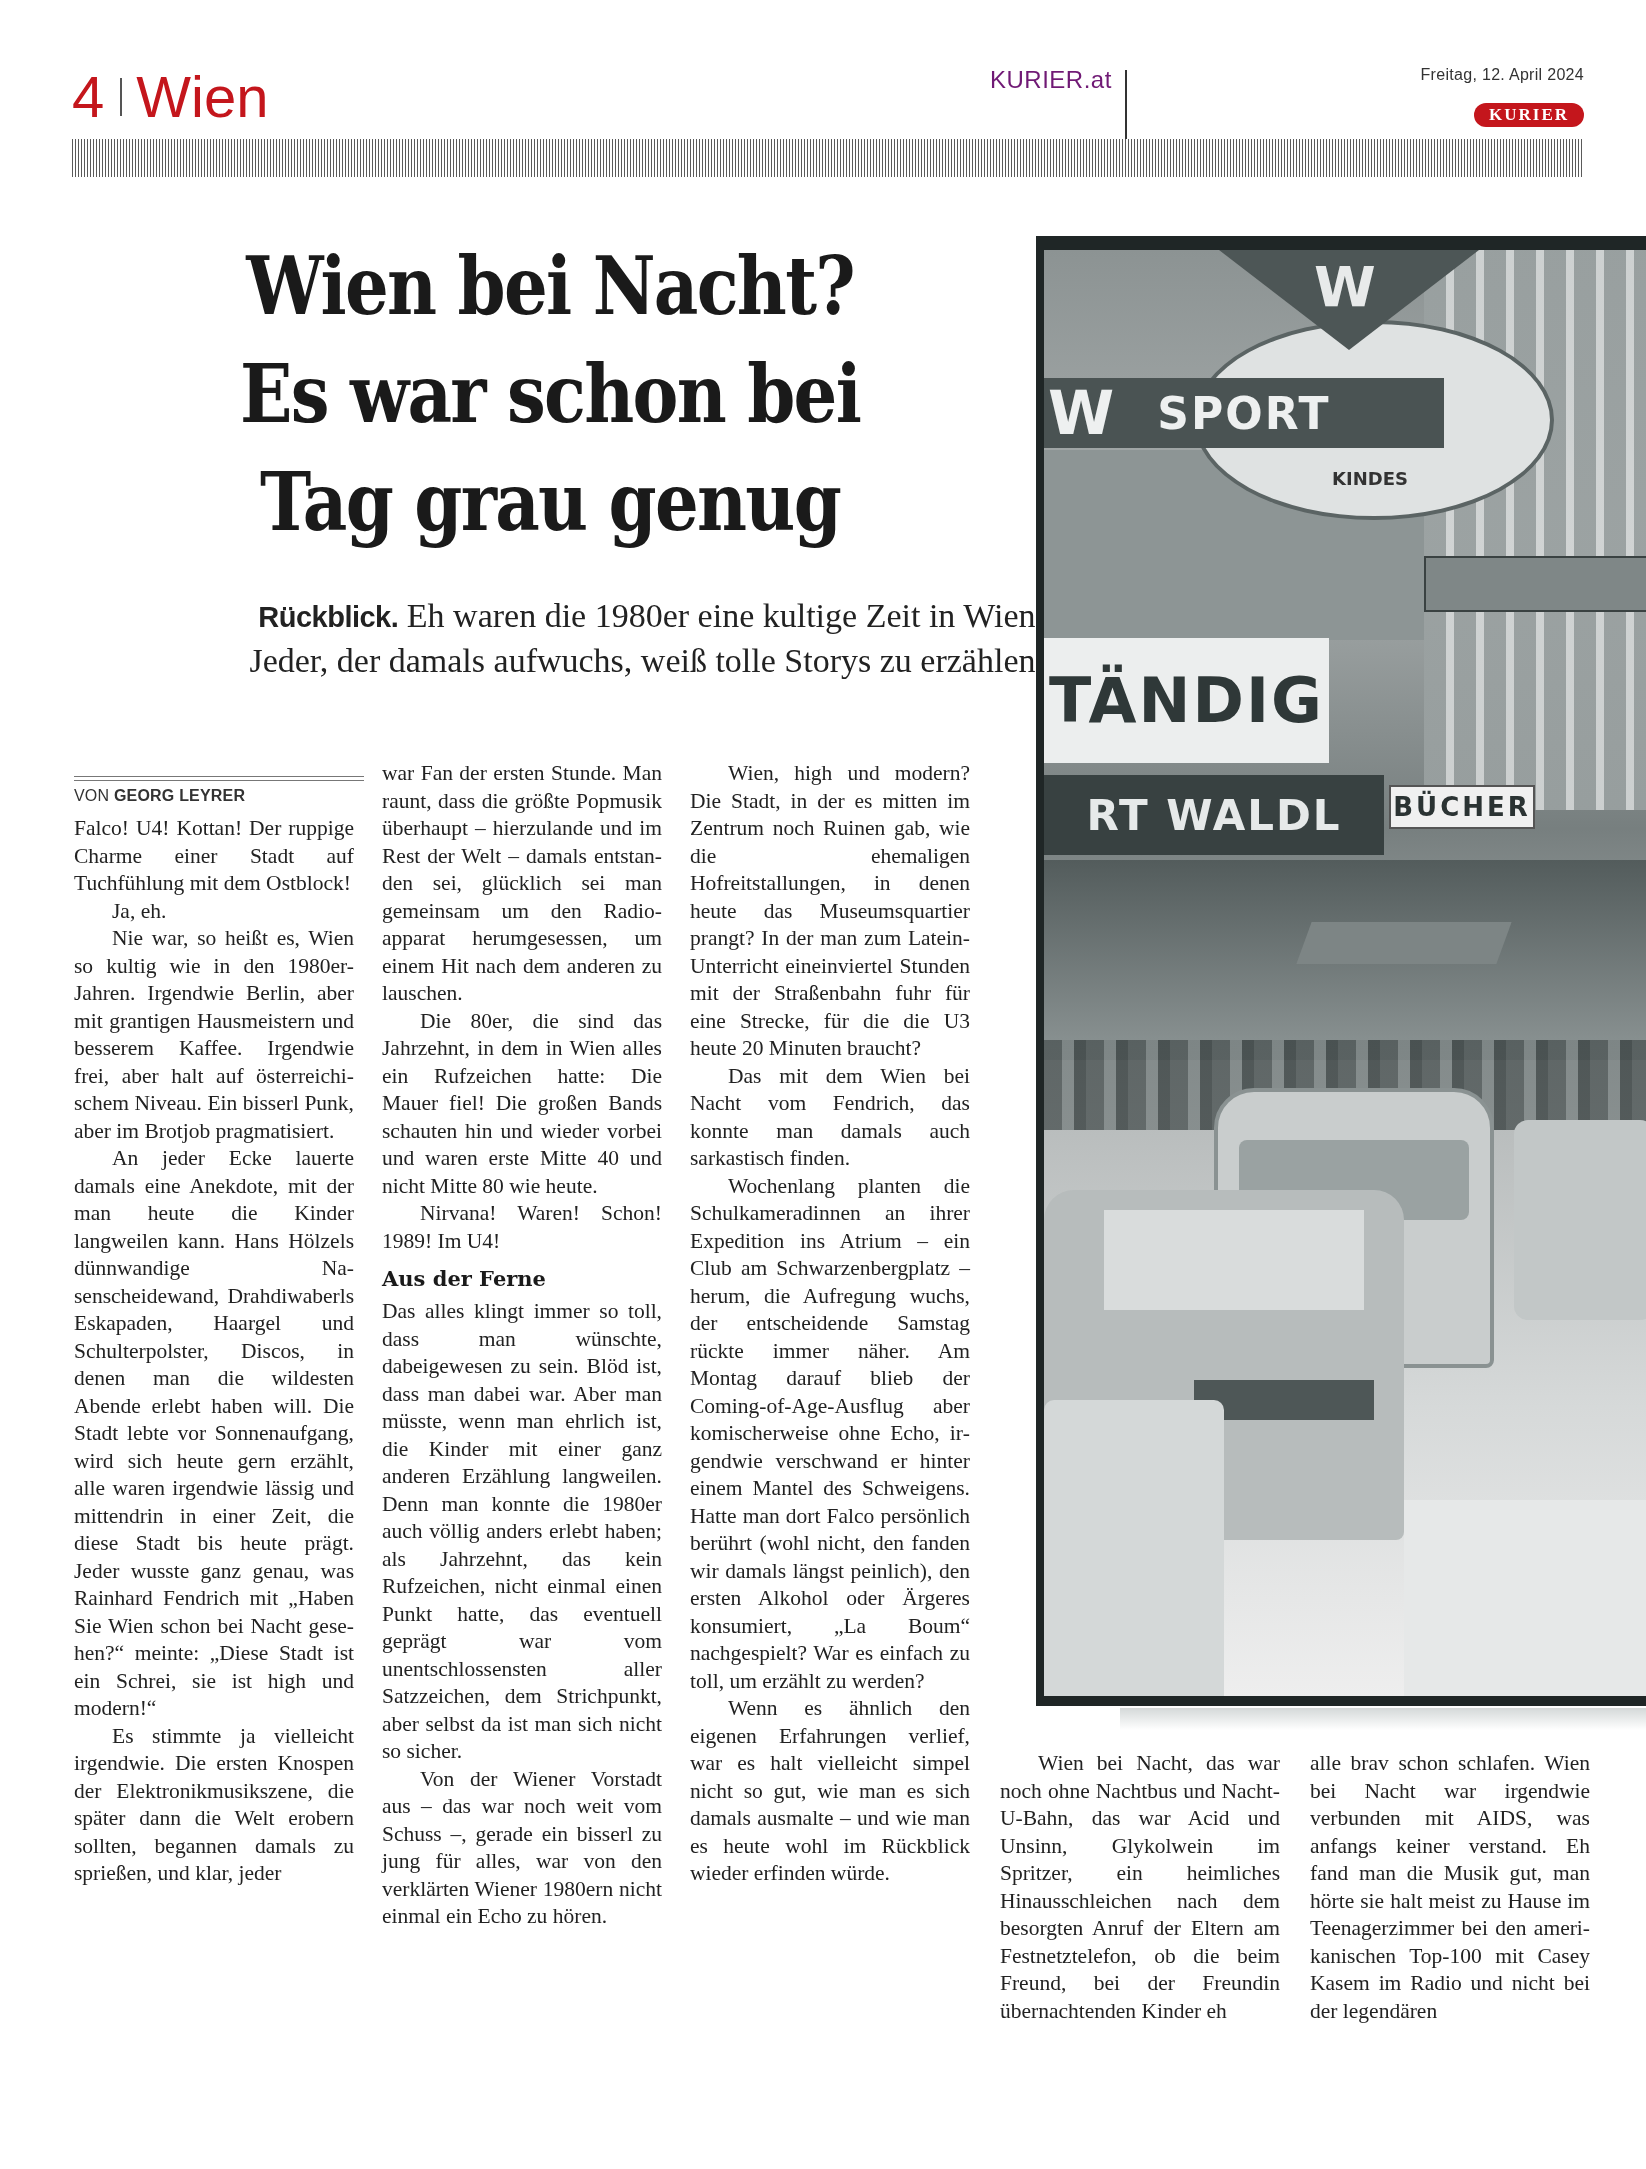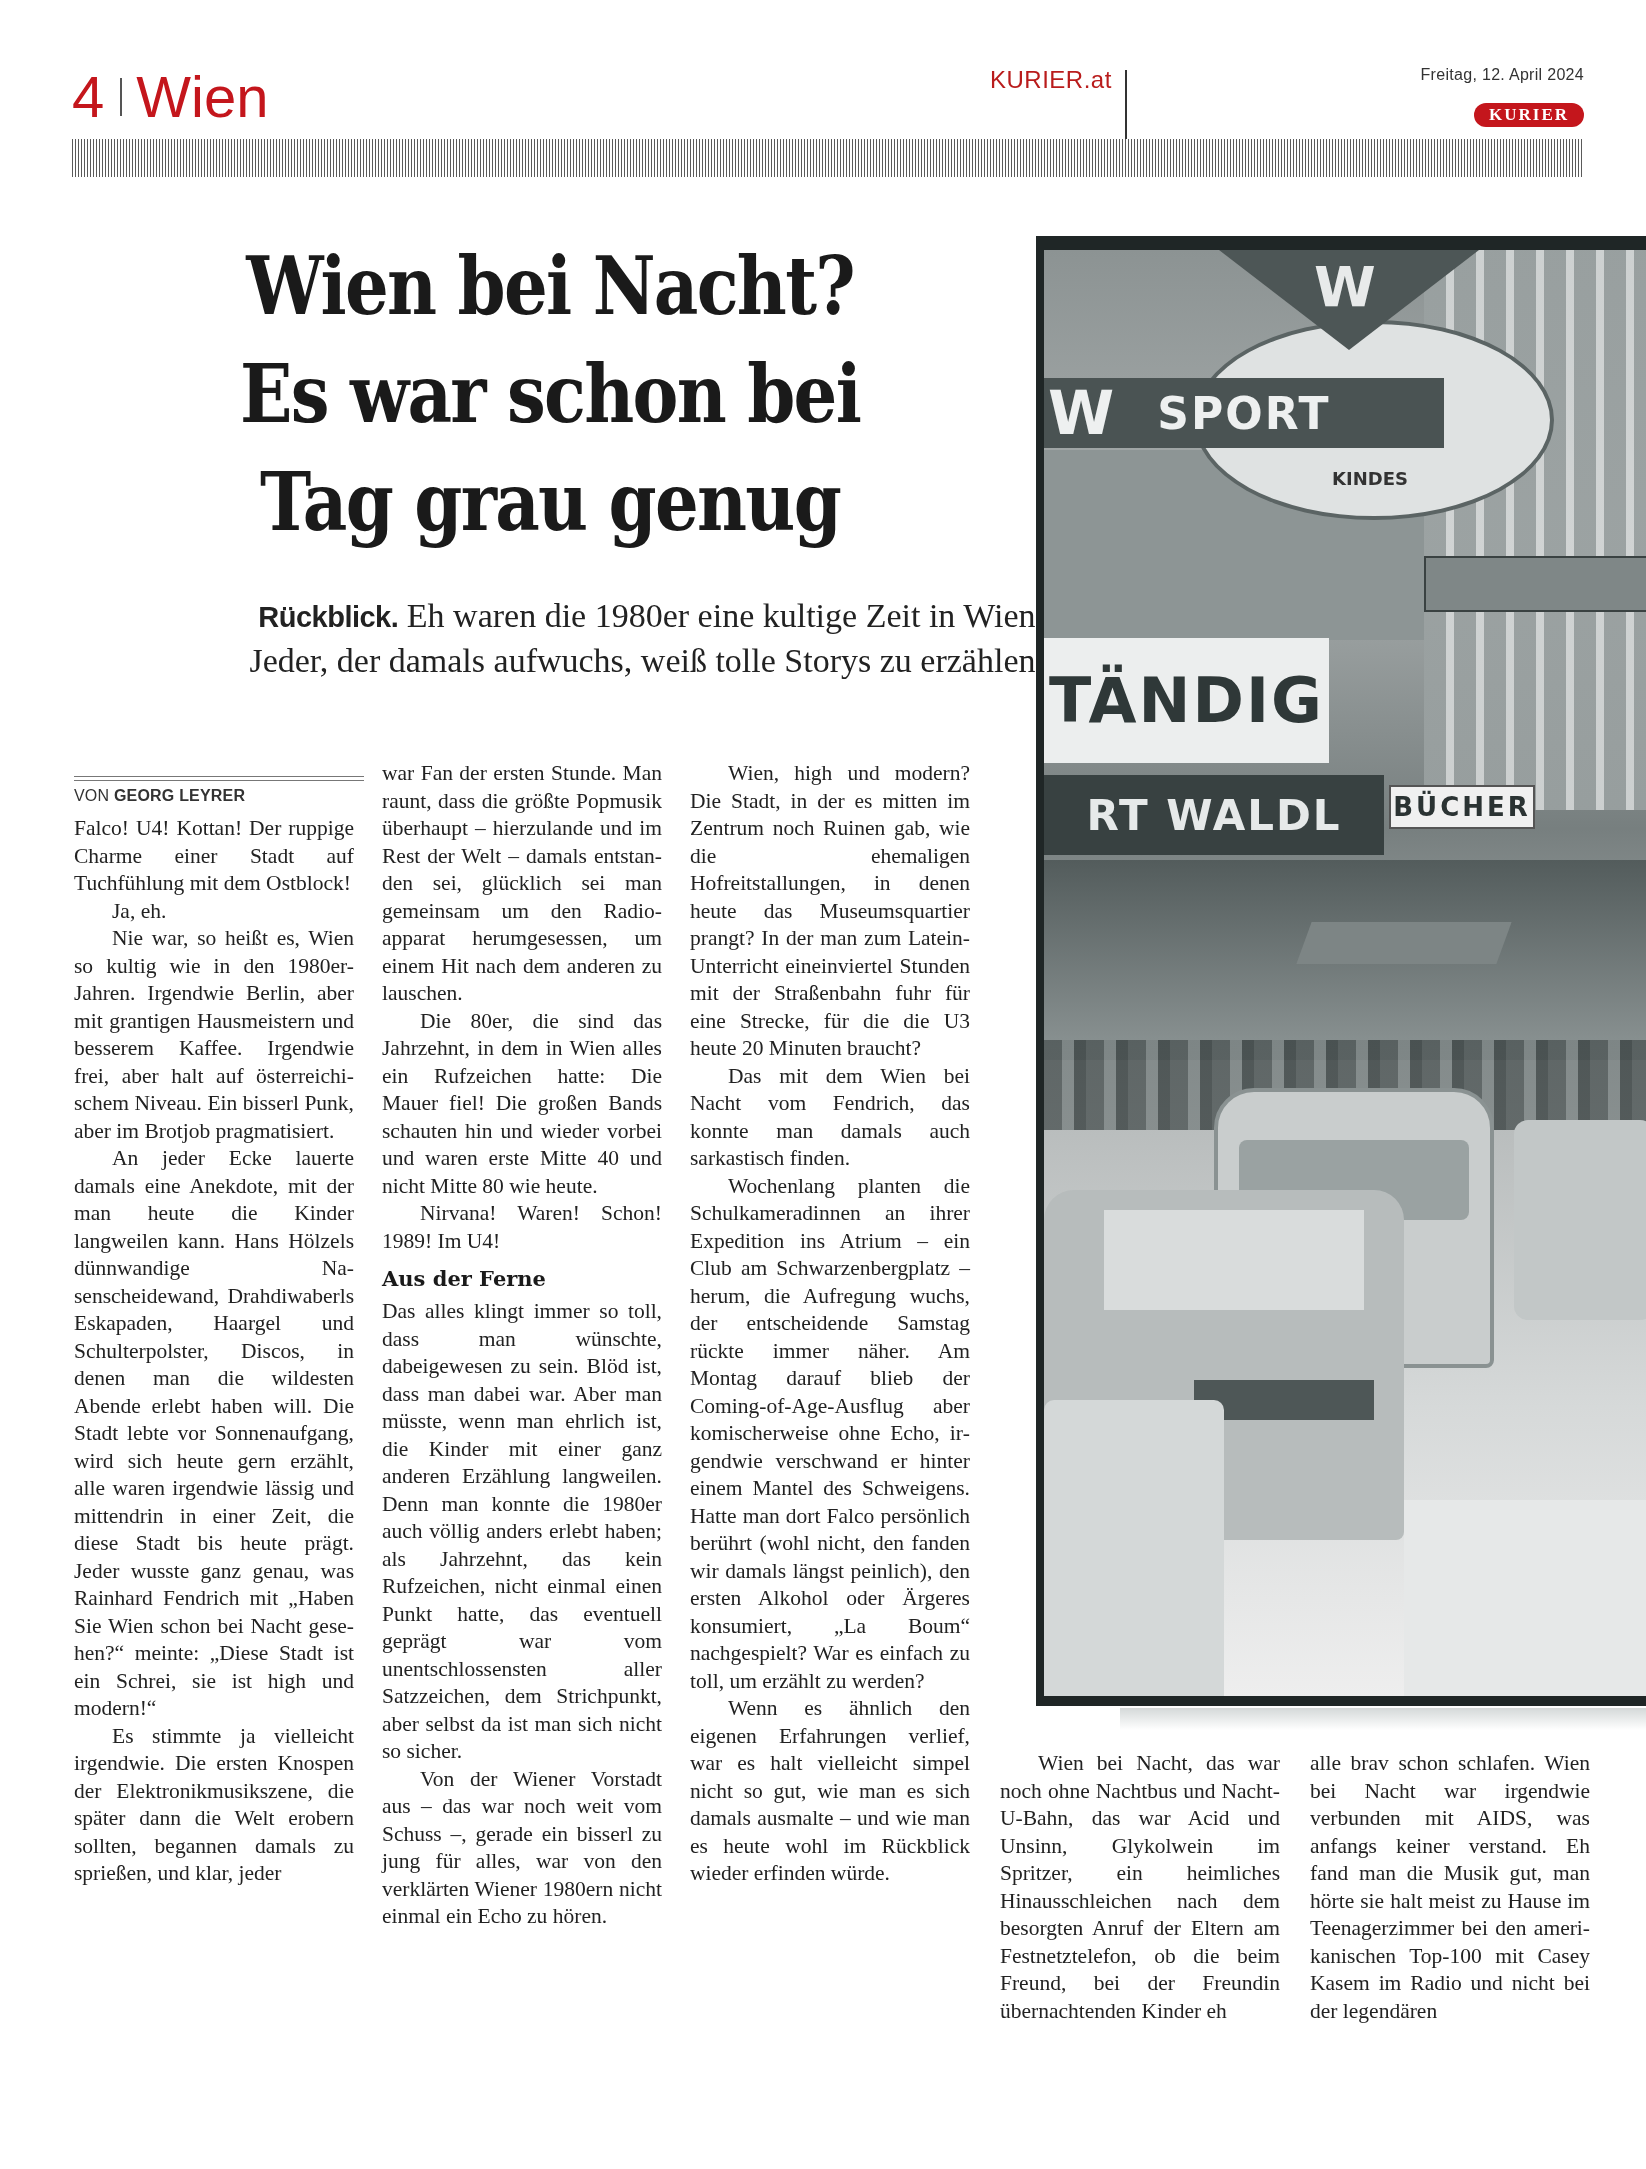--- a/index.html
+++ b/index.html
@@ -4,21 +4,21 @@
 <style>
   * { box-sizing: border-box; margin: 0; padding: 0; }
   html, body { width: 1646px; height: 2169px; background: #ffffff; overflow: hidden; }
   body { position: relative; font-family: "DejaVu Serif", serif; color: #1a1a1a; }
 
   
   .hdr-section { position: absolute; left: 72px; top: 62px; height: 70px; display: flex; align-items: center;
     font-family: "Liberation Sans", sans-serif; color: #c4161c; font-size: 58px; font-weight: 300; line-height: 1; }
   .hdr-section .pipe { display: inline-block; width: 2px; height: 38px; background: #555; margin: 0 14px 0 16px; }
   .hdr-site { position: absolute; left: 990px; top: 66px; font-family: "Liberation Sans", sans-serif;
-    font-size: 24px; color: #b91c1c; letter-spacing: 0.5px; }
+    font-size: 24px; color: #701a75; letter-spacing: 0.5px; }
   .hdr-vline { position: absolute; left: 1125px; top: 70px; width: 2px; height: 104px; background: #333; }
   .hdr-date { position: absolute; right: 62px; top: 66px; font-family: "Liberation Sans", sans-serif;
     font-size: 16px; color: #333; letter-spacing: 0.3px; }
   .hdr-logo { position: absolute; right: 62px; top: 103px; width: 110px; height: 24px; background: #c4161c;
     color: #fff; font-family: "Liberation Serif", serif; font-weight: bold; font-size: 17px; letter-spacing: 2px;
     display: flex; align-items: center; justify-content: center; border-radius: 12px; }
   .hdr-stripes { position: absolute; left: 72px; top: 139px; width: 1512px; height: 38px;
     background: repeating-linear-gradient(90deg, #5a5a5a 0px, #5a5a5a 1px, #ffffff 1px, #ffffff 3px); }
 
   

